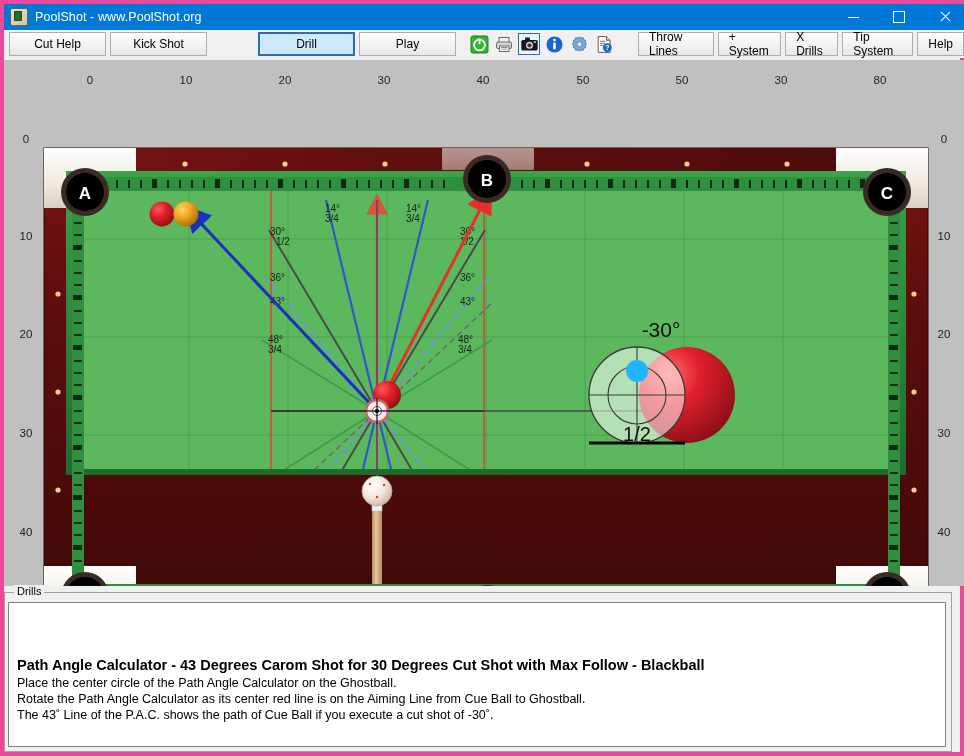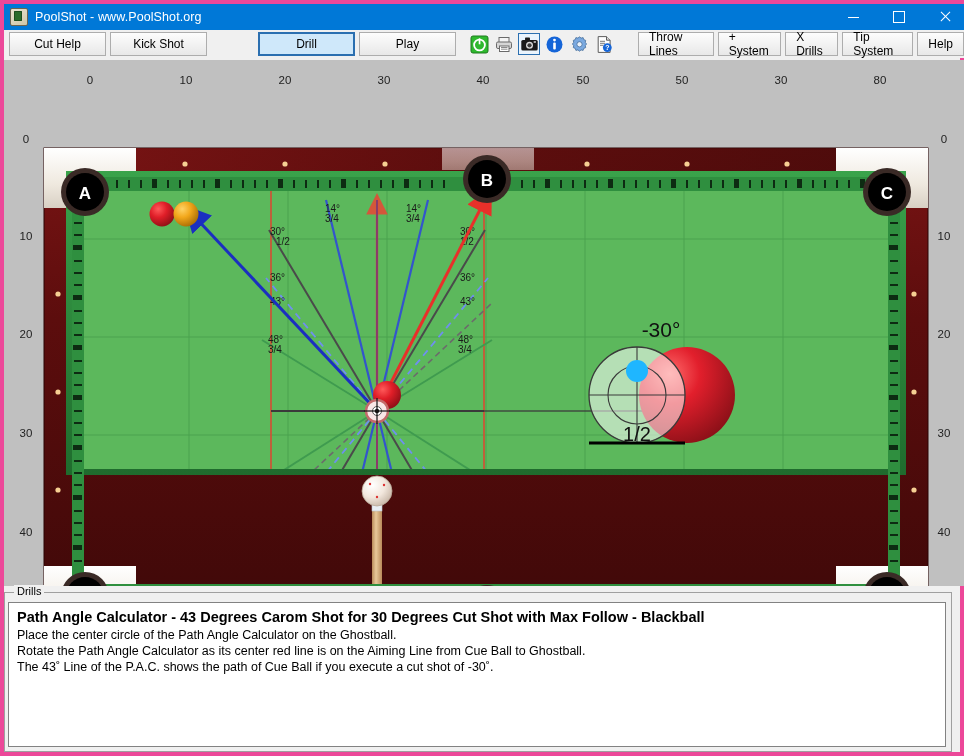--- a/index.html
+++ b/index.html
@@ -109,21 +109,21 @@
   }
   #drills-frame{
     position:absolute; left:0; top:0; width:948px; height:160px;
     border:1px solid #a0a0a0; box-sizing:border-box;
   }
   #drills-inner{
     position:absolute; left:4px; top:10px; width:938px; height:145px;
     background:#fff; border:1px solid #828282; box-sizing:border-box;
     padding:6px 8px; overflow:hidden;
   }
-  #drill-title{ font-size:14.5px; font-weight:bold; color:#000; margin-bottom:2px; white-space:nowrap;}
+  #drill-title{ font-size:14.5px; font-weight:bold; color:#000; margin-bottom:2px; white-space:nowrap;margin-top:48px;}
   .drill-line{ font-size:12.5px; color:#000; line-height:16px; white-space:nowrap;}
 </style>
 </head>
 <body>
 
 <div id="app">
 
   <div id="titlebar">
     <div id="app-icon"></div>
     <div id="title-text">PoolShot - www.PoolShot.org</div>

